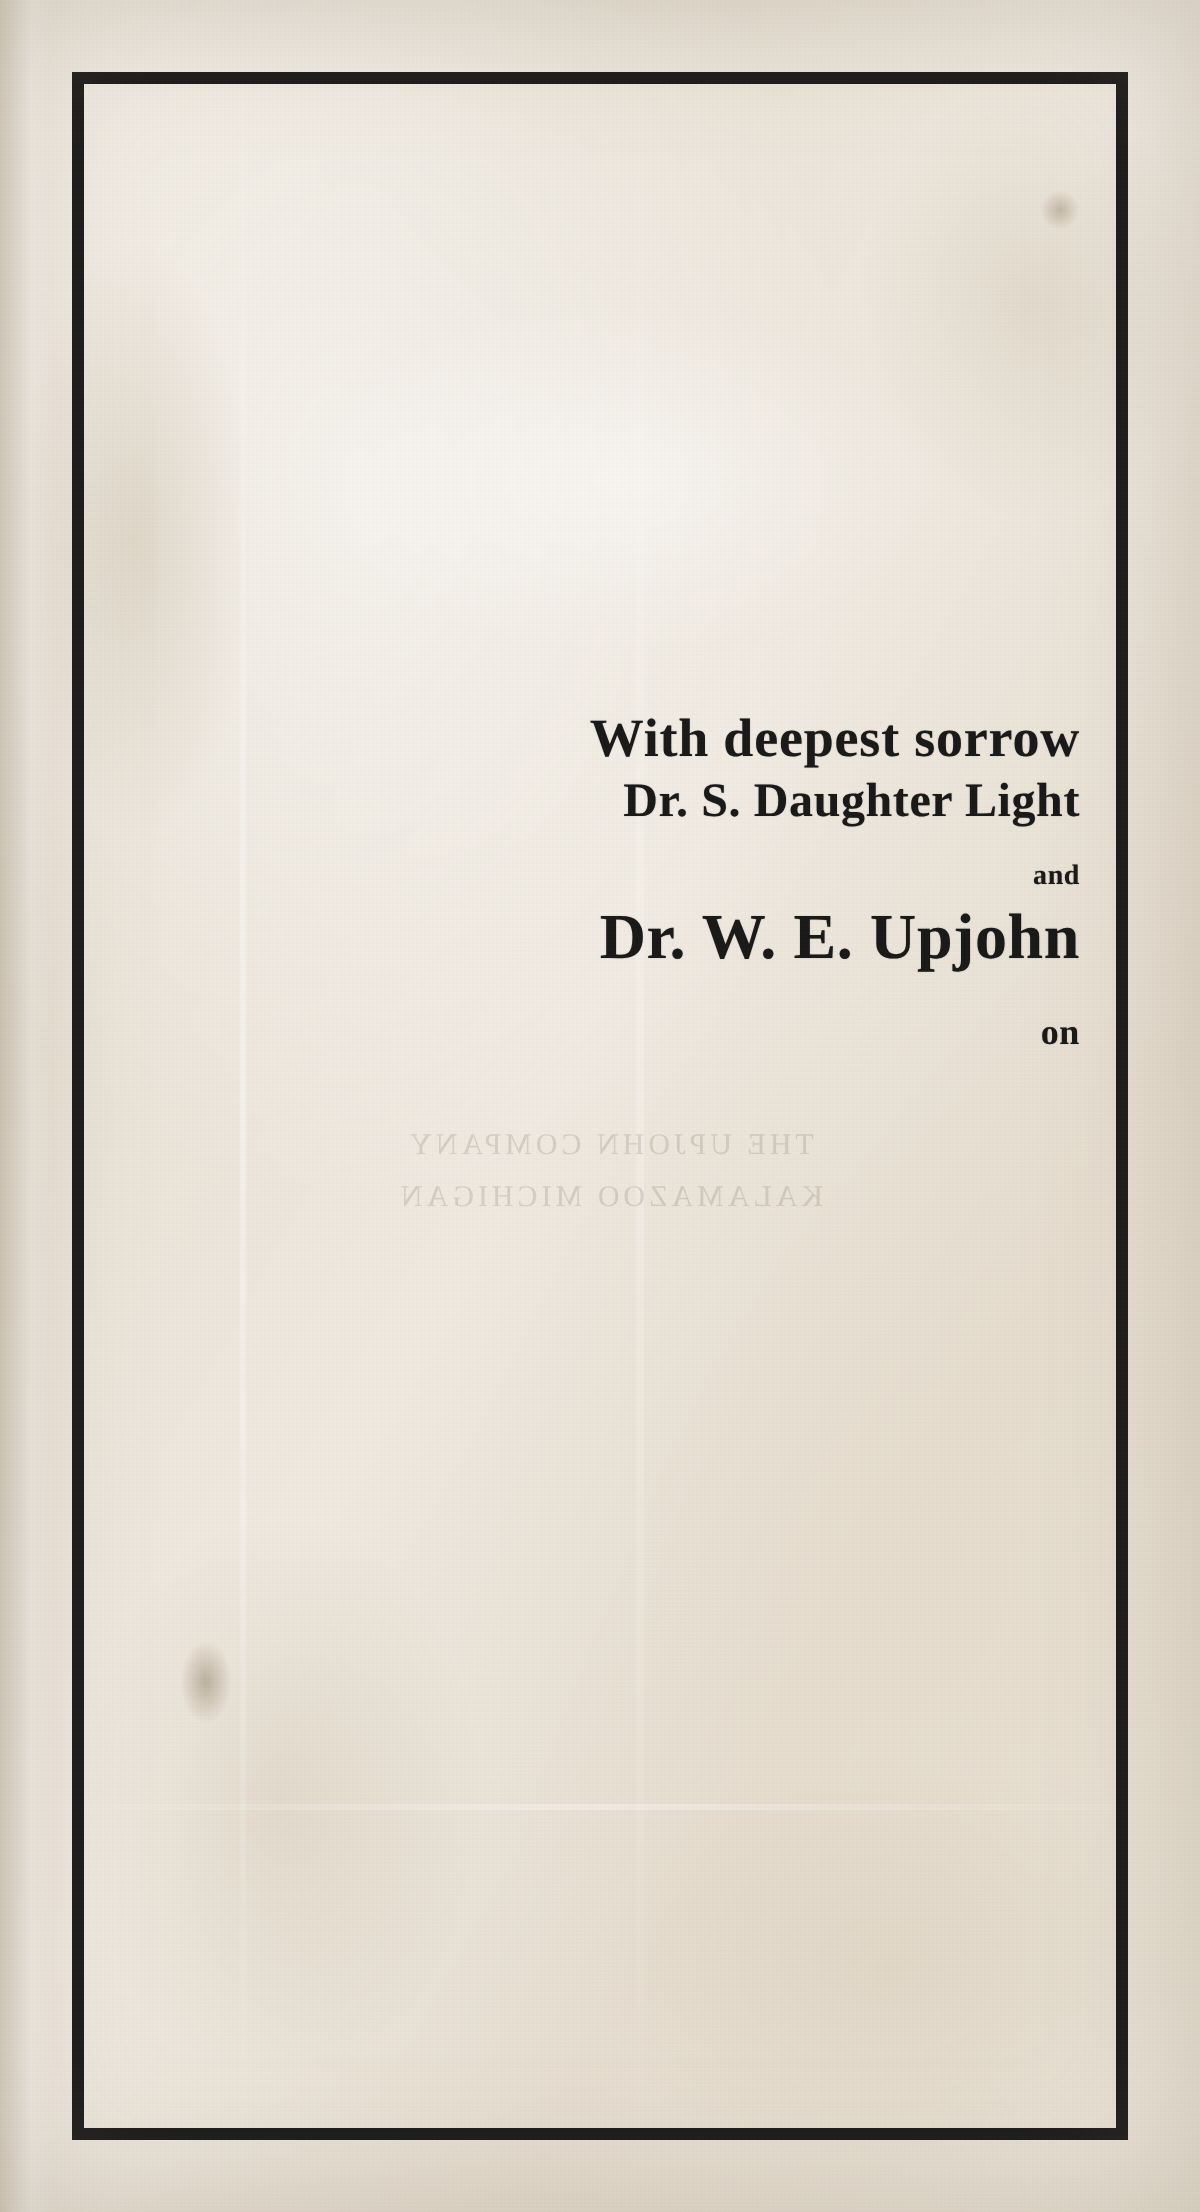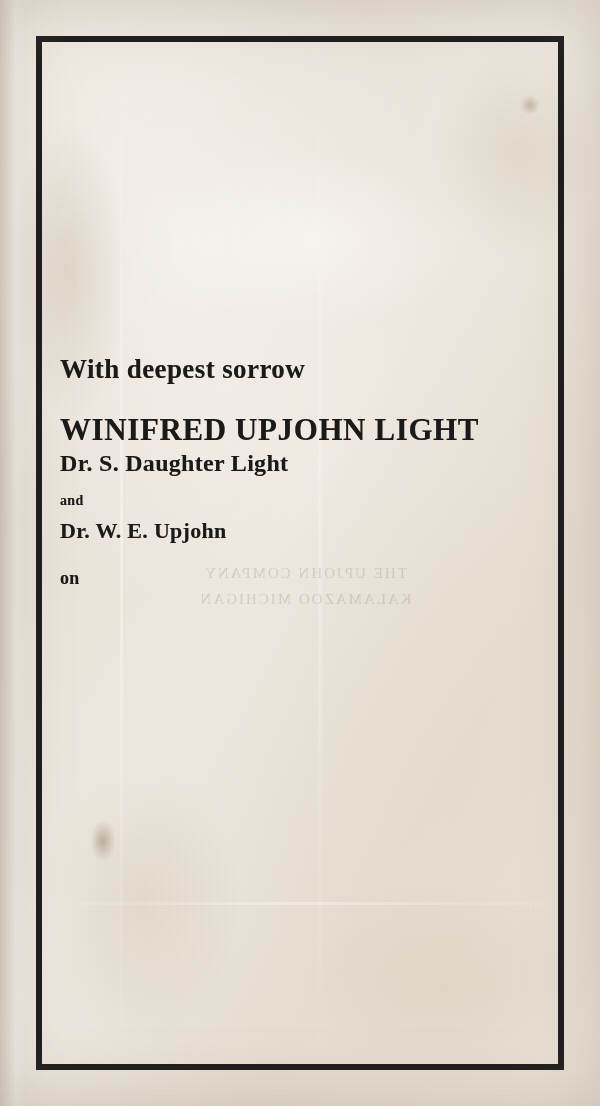--- a/index.html
+++ b/index.html
@@ -92,39 +92,39 @@
     box-sizing: border-box;
     border: 6px solid #171717;
   }
 
   
   #announcement {
     position: absolute;
     left: 60px;
     top: 352px;
     width: 480px;
-    text-align: left;
+    text-align: right;
     color: #161616;
     font-family: "Liberation Serif", serif;
     font-weight: bold;
   }
   .line { display: block; }
 
   .l-lead1 { font-size: 27px; letter-spacing: 0.4px; line-height: 34px; }
   .l-lead2 { font-size: 26px; letter-spacing: 0.3px; line-height: 34px; margin-top: 2px; }
 
   .l-name  { font-size: 31px; letter-spacing: 0.6px; line-height: 36px; margin-top: 26px; }
 
   .l-rel1  { font-size: 24px; letter-spacing: 0.3px; line-height: 31px; margin-top: 22px; }
   .l-rel2  { font-size: 24px; letter-spacing: 0.3px; line-height: 31px; }
 
   .l-and   { font-size: 14px; letter-spacing: 0.3px; line-height: 28px; margin-top: 8px; }
 
   .l-rel3  { font-size: 24px; letter-spacing: 0.3px; line-height: 31px; margin-top: 26px; }
-  .l-rel4  { font-size: 22px; letter-spacing: 0.3px; line-height: 31px; }
+  .l-rel4  { font-size: 32px; letter-spacing: 0.3px; line-height: 31px; }
 
   .l-on    { font-size: 18px; letter-spacing: 0.3px; line-height: 28px; margin-top: 18px; }
 
   .l-date  { font-size: 29px; letter-spacing: 0.5px; line-height: 36px; margin-top: 16px; }
 
   
   #announcement .line { text-shadow: 0 0 0.6px rgba(0,0,0,0.35); }
 
   
   #grain {
@@ -163,21 +163,20 @@
   <div class="crease c4"></div>
 
   <div class="showthrough">THE UPJOHN COMPANY
 KALAMAZOO MICHIGAN</div>
 
   <div id="rule-border"></div>
 
   <div id="announcement">
     <span class="line l-lead1">With deepest sorrow</span>
 
-    <span class="line l-name">WINIFRED UPJOHN LIGHT</span>
 
     <span class="line l-rel2">Dr. S. Daughter Light</span>
 
     <span class="line l-and">and</span>
 
     <span class="line l-rel4">Dr. W. E. Upjohn</span>
 
     <span class="line l-on">on</span>
 
   </div>

